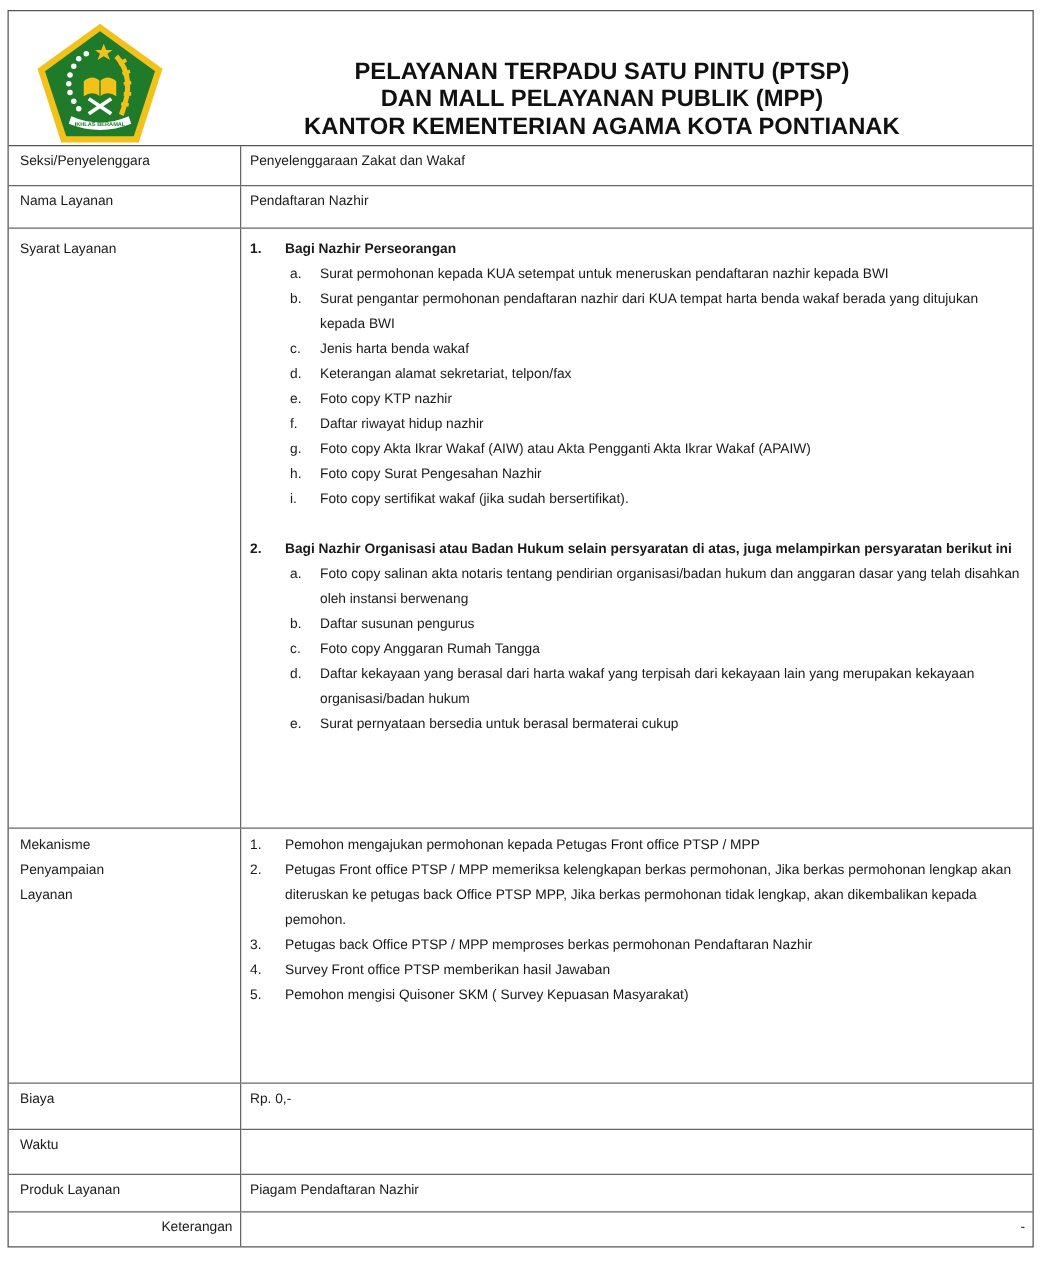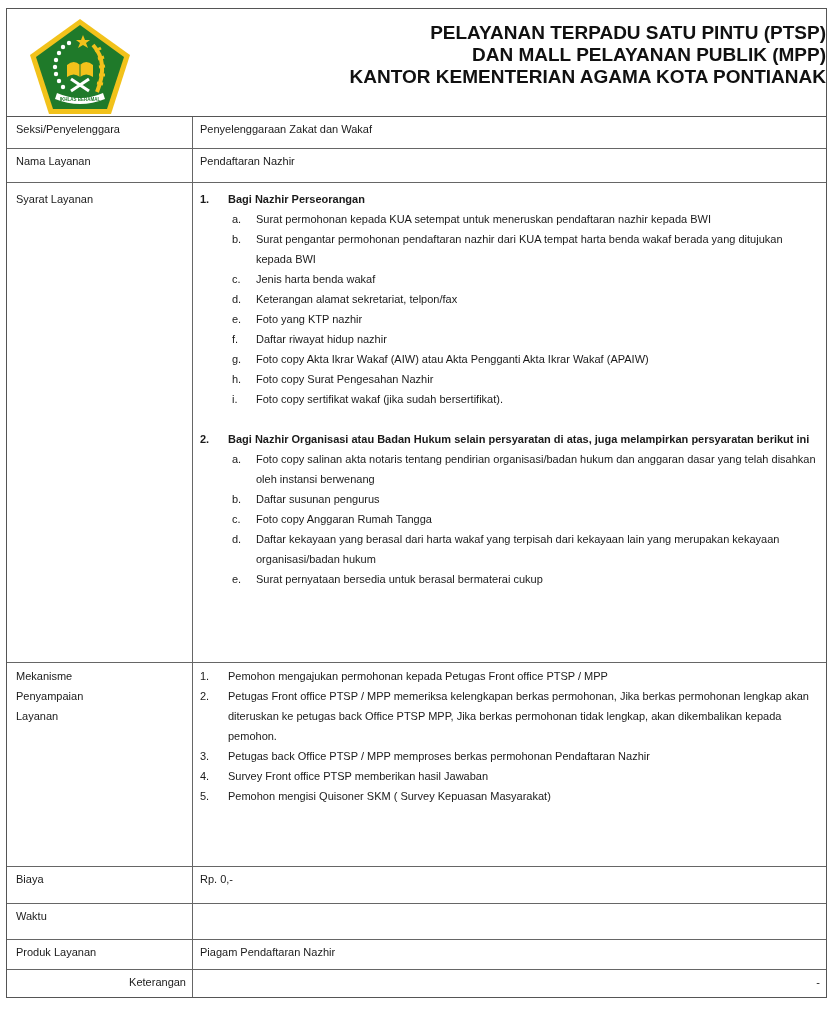--- a/index.html
+++ b/index.html
@@ -9,22 +9,22 @@
   }
   .doc {
     position: absolute; left: 6px; top: 8px; width: 819px;
     border: 1.5px solid #555;
   }
   .header {
     height: 107px; position: relative; border-bottom: 1.5px solid #555;
   }
   .logo { position: absolute; left: 20px; top: 8px; width: 106px; height: 100px; }
   .title {
-    position: absolute; left: 130px; right: 0; top: 13px;
-    text-align: right; font-weight: bold; font-size: 19px; line-height: 22px;
+    position: absolute; left: 130px; right: 0; top: 38px;
+    text-align: center; font-weight: bold; font-size: 19px; line-height: 22px;
     color: #111;
   }
   .title div { white-space: nowrap; }
   table {
     width: 100%; border-collapse: collapse; table-layout: fixed;
     font-size: 11px; line-height: 20px;
   }
   td {
     border-top: 1.2px solid #666; vertical-align: top; padding: 2px 6px 0 9px;
   }
@@ -98,21 +98,21 @@
       <td class="lbl">Syarat Layanan</td>
       <td class="val">
         <div class="group">
           <span class="group-num">1.</span>
           <div class="group-title">Bagi Nazhir Perseorangan</div>
           <div class="sub-list">
                 <div class="sub"><span class="sub-mark">a.</span><span>Surat permohonan kepada KUA setempat untuk meneruskan pendaftaran nazhir kepada BWI</span></div>
                 <div class="sub"><span class="sub-mark">b.</span><span>Surat pengantar permohonan pendaftaran nazhir dari KUA tempat harta benda wakaf berada yang ditujukan kepada BWI</span></div>
                 <div class="sub"><span class="sub-mark">c.</span><span>Jenis harta benda wakaf</span></div>
                 <div class="sub"><span class="sub-mark">d.</span><span>Keterangan alamat sekretariat, telpon/fax</span></div>
-                <div class="sub"><span class="sub-mark">e.</span><span>Foto yang KTP nazhir</span></div>
+                <div class="sub"><span class="sub-mark">e.</span><span>Foto copy KTP nazhir</span></div>
                 <div class="sub"><span class="sub-mark">f.</span><span>Daftar riwayat hidup nazhir</span></div>
                 <div class="sub"><span class="sub-mark">g.</span><span>Foto copy Akta Ikrar Wakaf (AIW) atau Akta Pengganti Akta Ikrar Wakaf (APAIW)</span></div>
                 <div class="sub"><span class="sub-mark">h.</span><span>Foto copy Surat Pengesahan Nazhir</span></div>
                 <div class="sub"><span class="sub-mark">i.</span><span>Foto copy sertifikat wakaf (jika sudah bersertifikat).</span></div>
               </div>
         </div>
         <div class="group">
           <span class="group-num">2.</span>
           <div class="group-title">Bagi Nazhir Organisasi atau Badan Hukum selain persyaratan di atas, juga melampirkan persyaratan berikut ini</div>
           <div class="sub-list">

